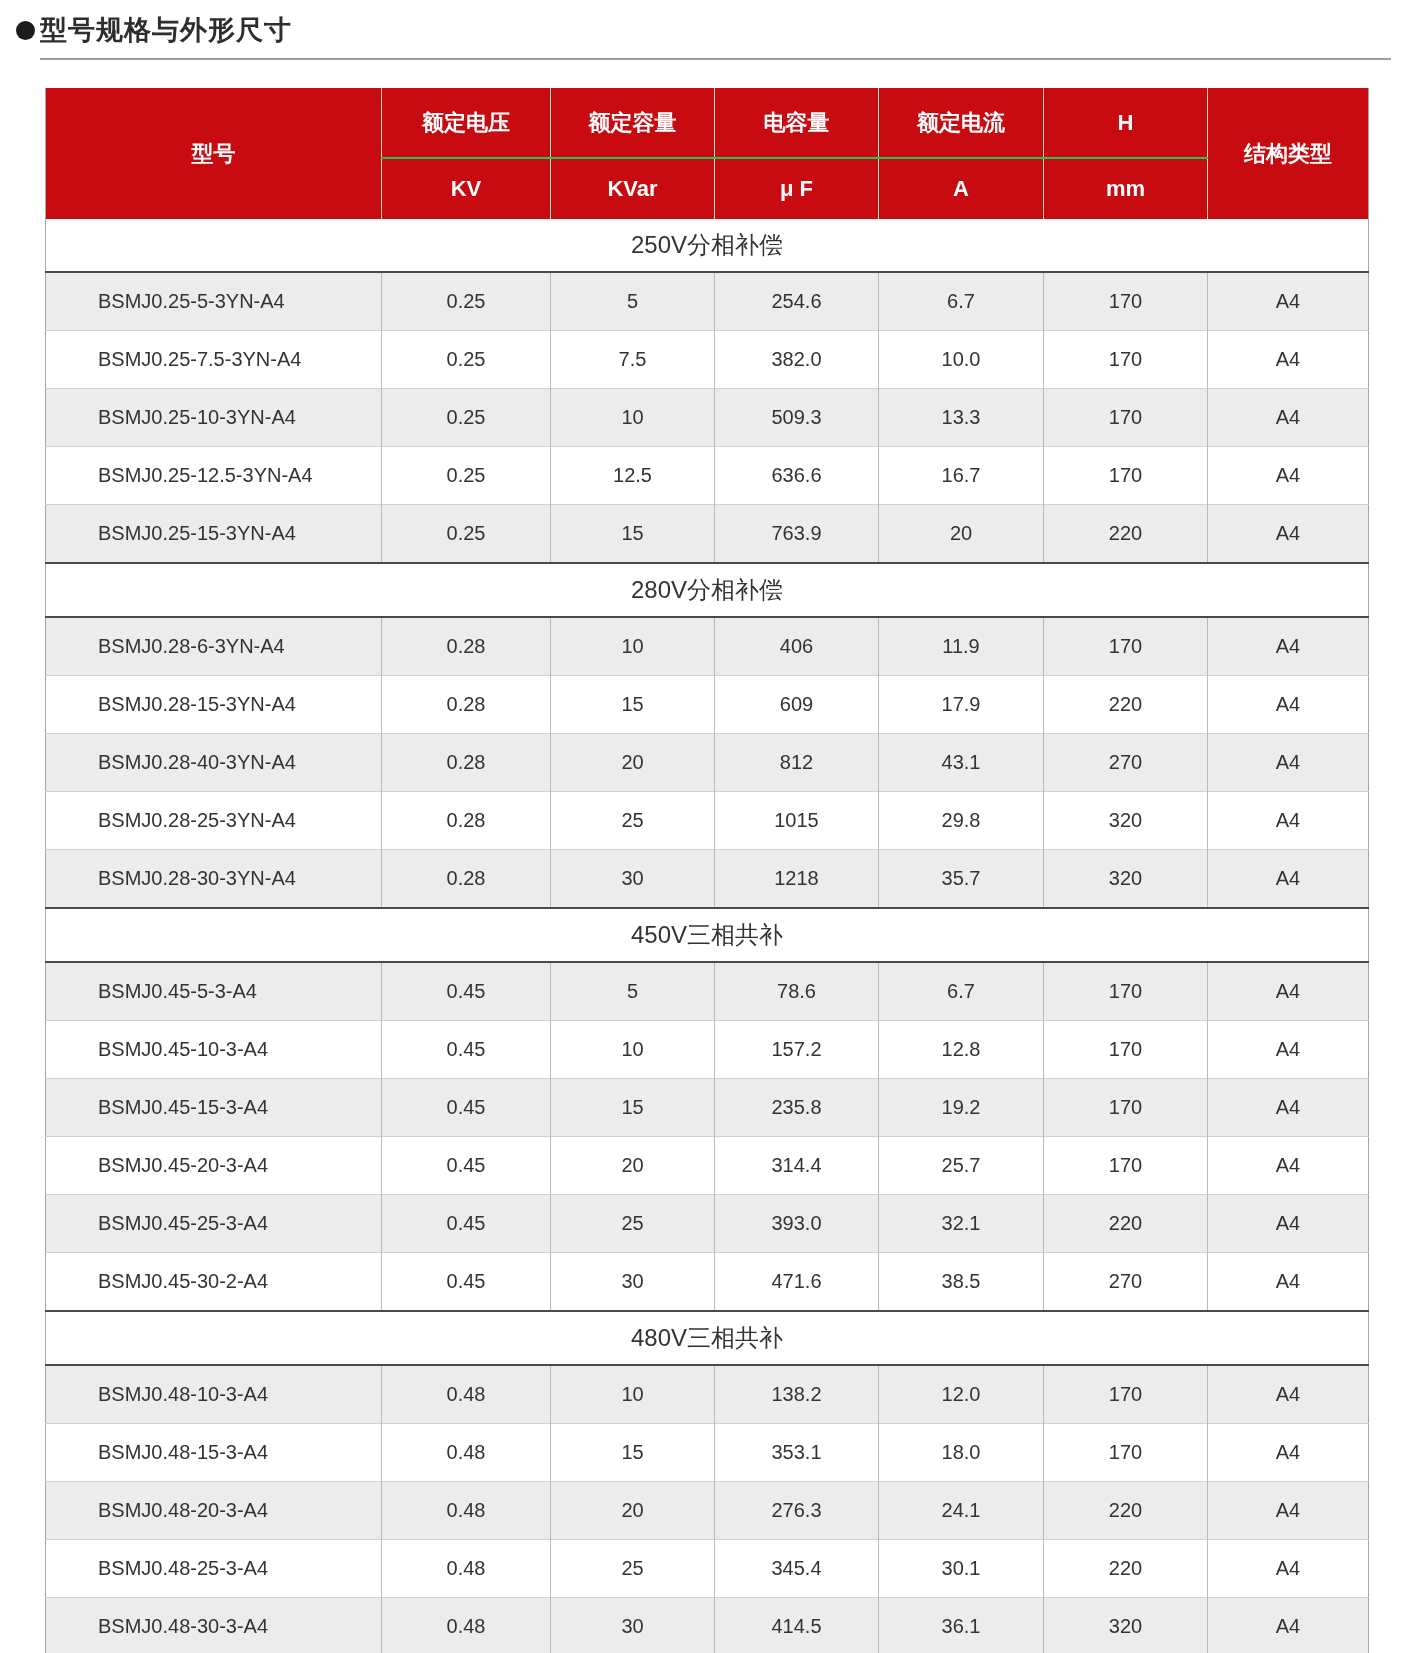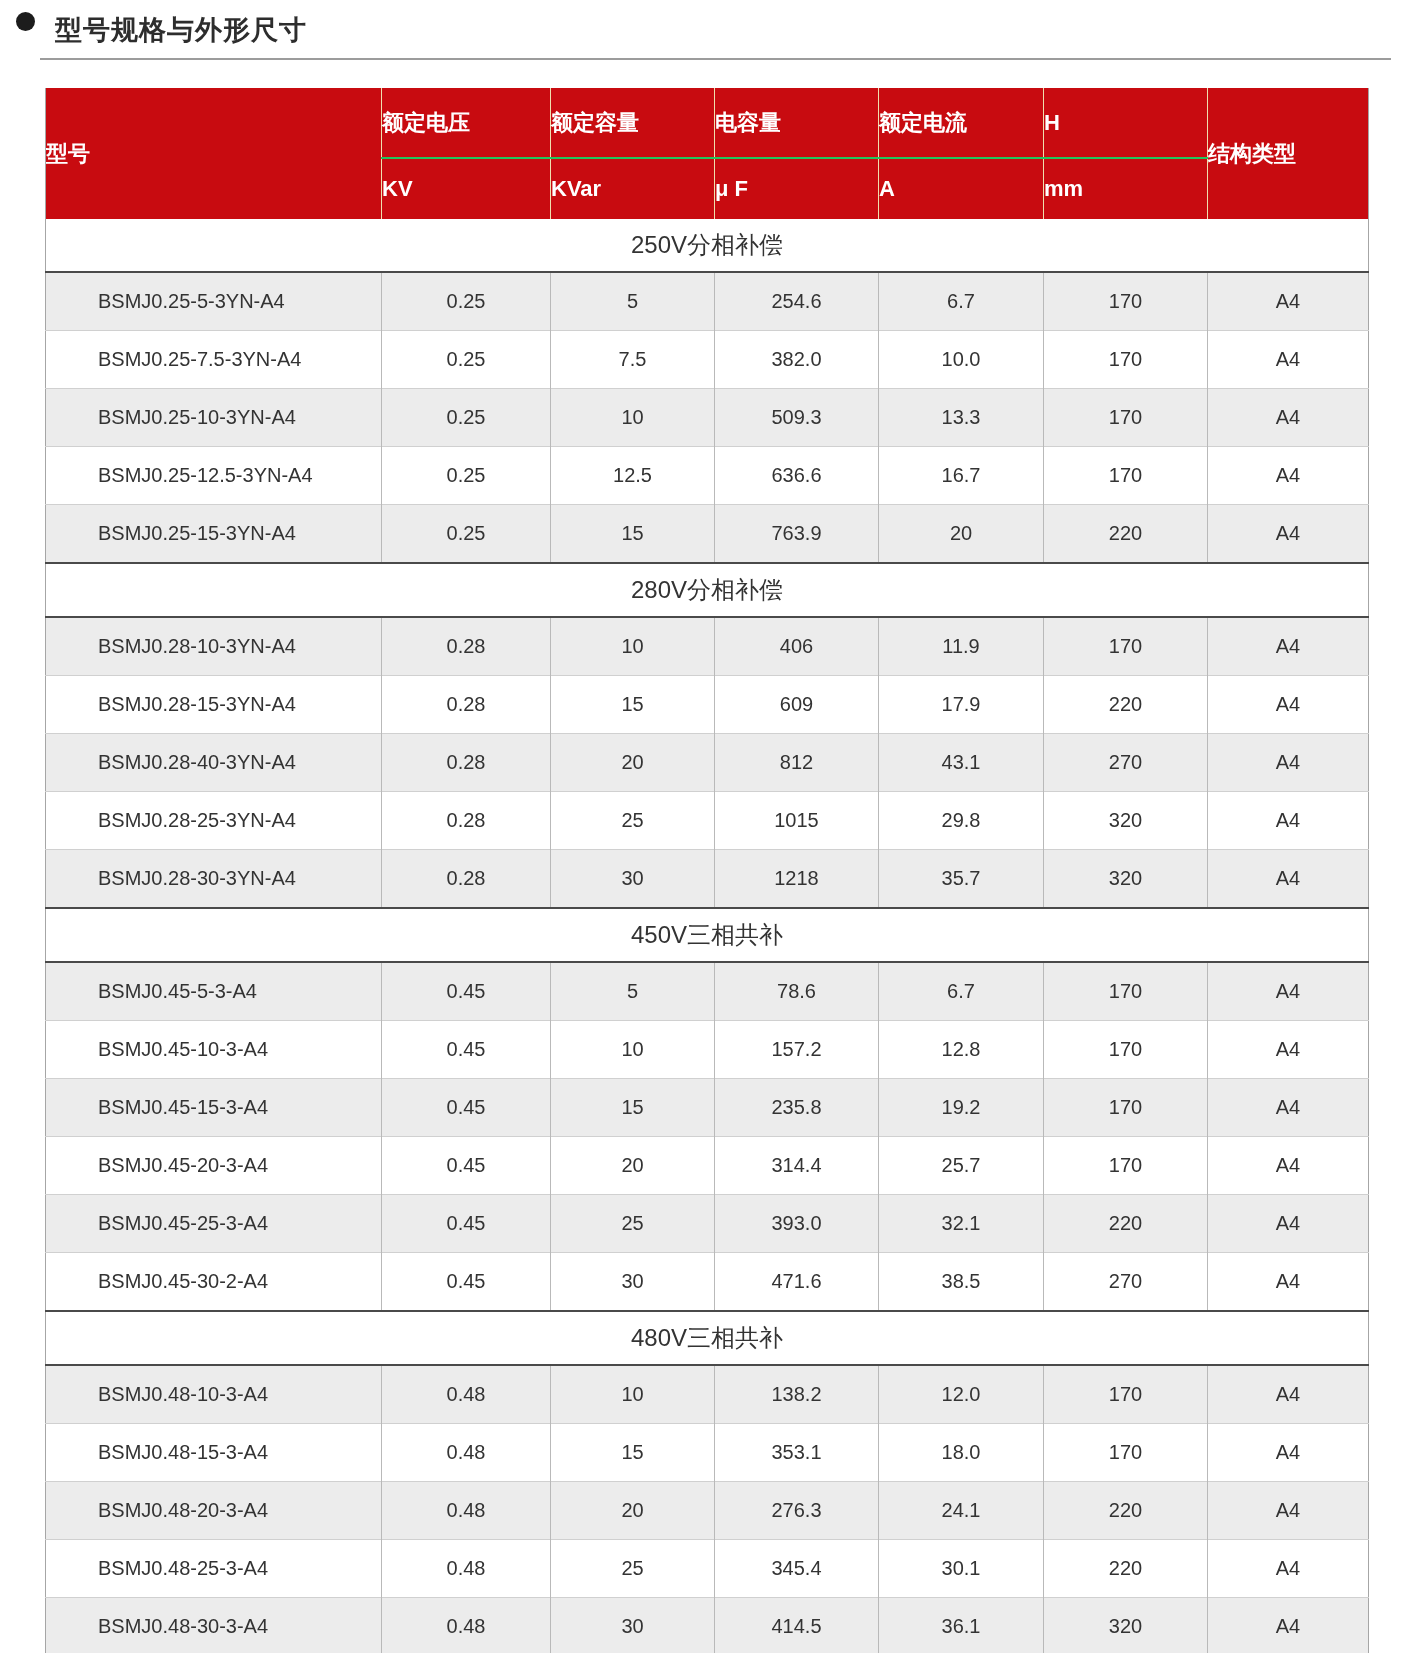--- a/index.html
+++ b/index.html
@@ -9,22 +9,22 @@
     width: 1405px;
     height: 1653px;
     font-family: "Liberation Sans", "DejaVu Sans", sans-serif;
     overflow: hidden;
   }
   .page { position: relative; width: 1405px; height: 1653px; }
 
   
   .title-row {
     display: flex;
-    align-items: flex-start;
-    gap: 20px;
+    align-items: center;
+    gap: 5px;
     margin: 12px 0 0 16px;
   }
   .bullet {
     width: 19px; height: 19px;
     border-radius: 50%;
     background: #1c1c1c;
     flex: 0 0 auto;
   }
   h1.page-title {
     font-size: 27px;
@@ -47,21 +47,21 @@
     margin: 28px 0 0 45px;
     border-left: 1px solid #a6a6a6;
     border-right: 1px solid #a6a6a6;
     border-bottom: 2px solid #3e3e3e;
   }
   thead th {
     background: #c80b10;
     color: #ffffff;
     font-weight: bold;
     font-size: 22px;
-    text-align: left;
+    text-align: center;
     padding: 0;
   }
   tr.hdr-top th { height: 69px; }
   tr.hdr-units th { height: 60px; border-top: 2px solid #22c55e; }
   th.bl { border-left: 1px solid #efdfae; }
 
   tbody td {
     font-size: 20px;
     color: #333333;
     text-align: center;
@@ -168,21 +168,21 @@
           <td>15</td>
           <td>763.9</td>
           <td>20</td>
           <td>220</td>
           <td>A4</td>
         </tr>
         <tr class="section-row">
           <td colspan="7">280V分相补偿</td>
         </tr>
         <tr class="data-row alt">
-          <td class="cell-model">BSMJ0.28-10-3YN-A4</td>
+          <td class="cell-model">BSMJ0.28-6-3YN-A4</td>
           <td>0.28</td>
           <td>10</td>
           <td>406</td>
           <td>11.9</td>
           <td>170</td>
           <td>A4</td>
         </tr>
         <tr class="data-row">
           <td class="cell-model">BSMJ0.28-15-3YN-A4</td>
           <td>0.28</td>

